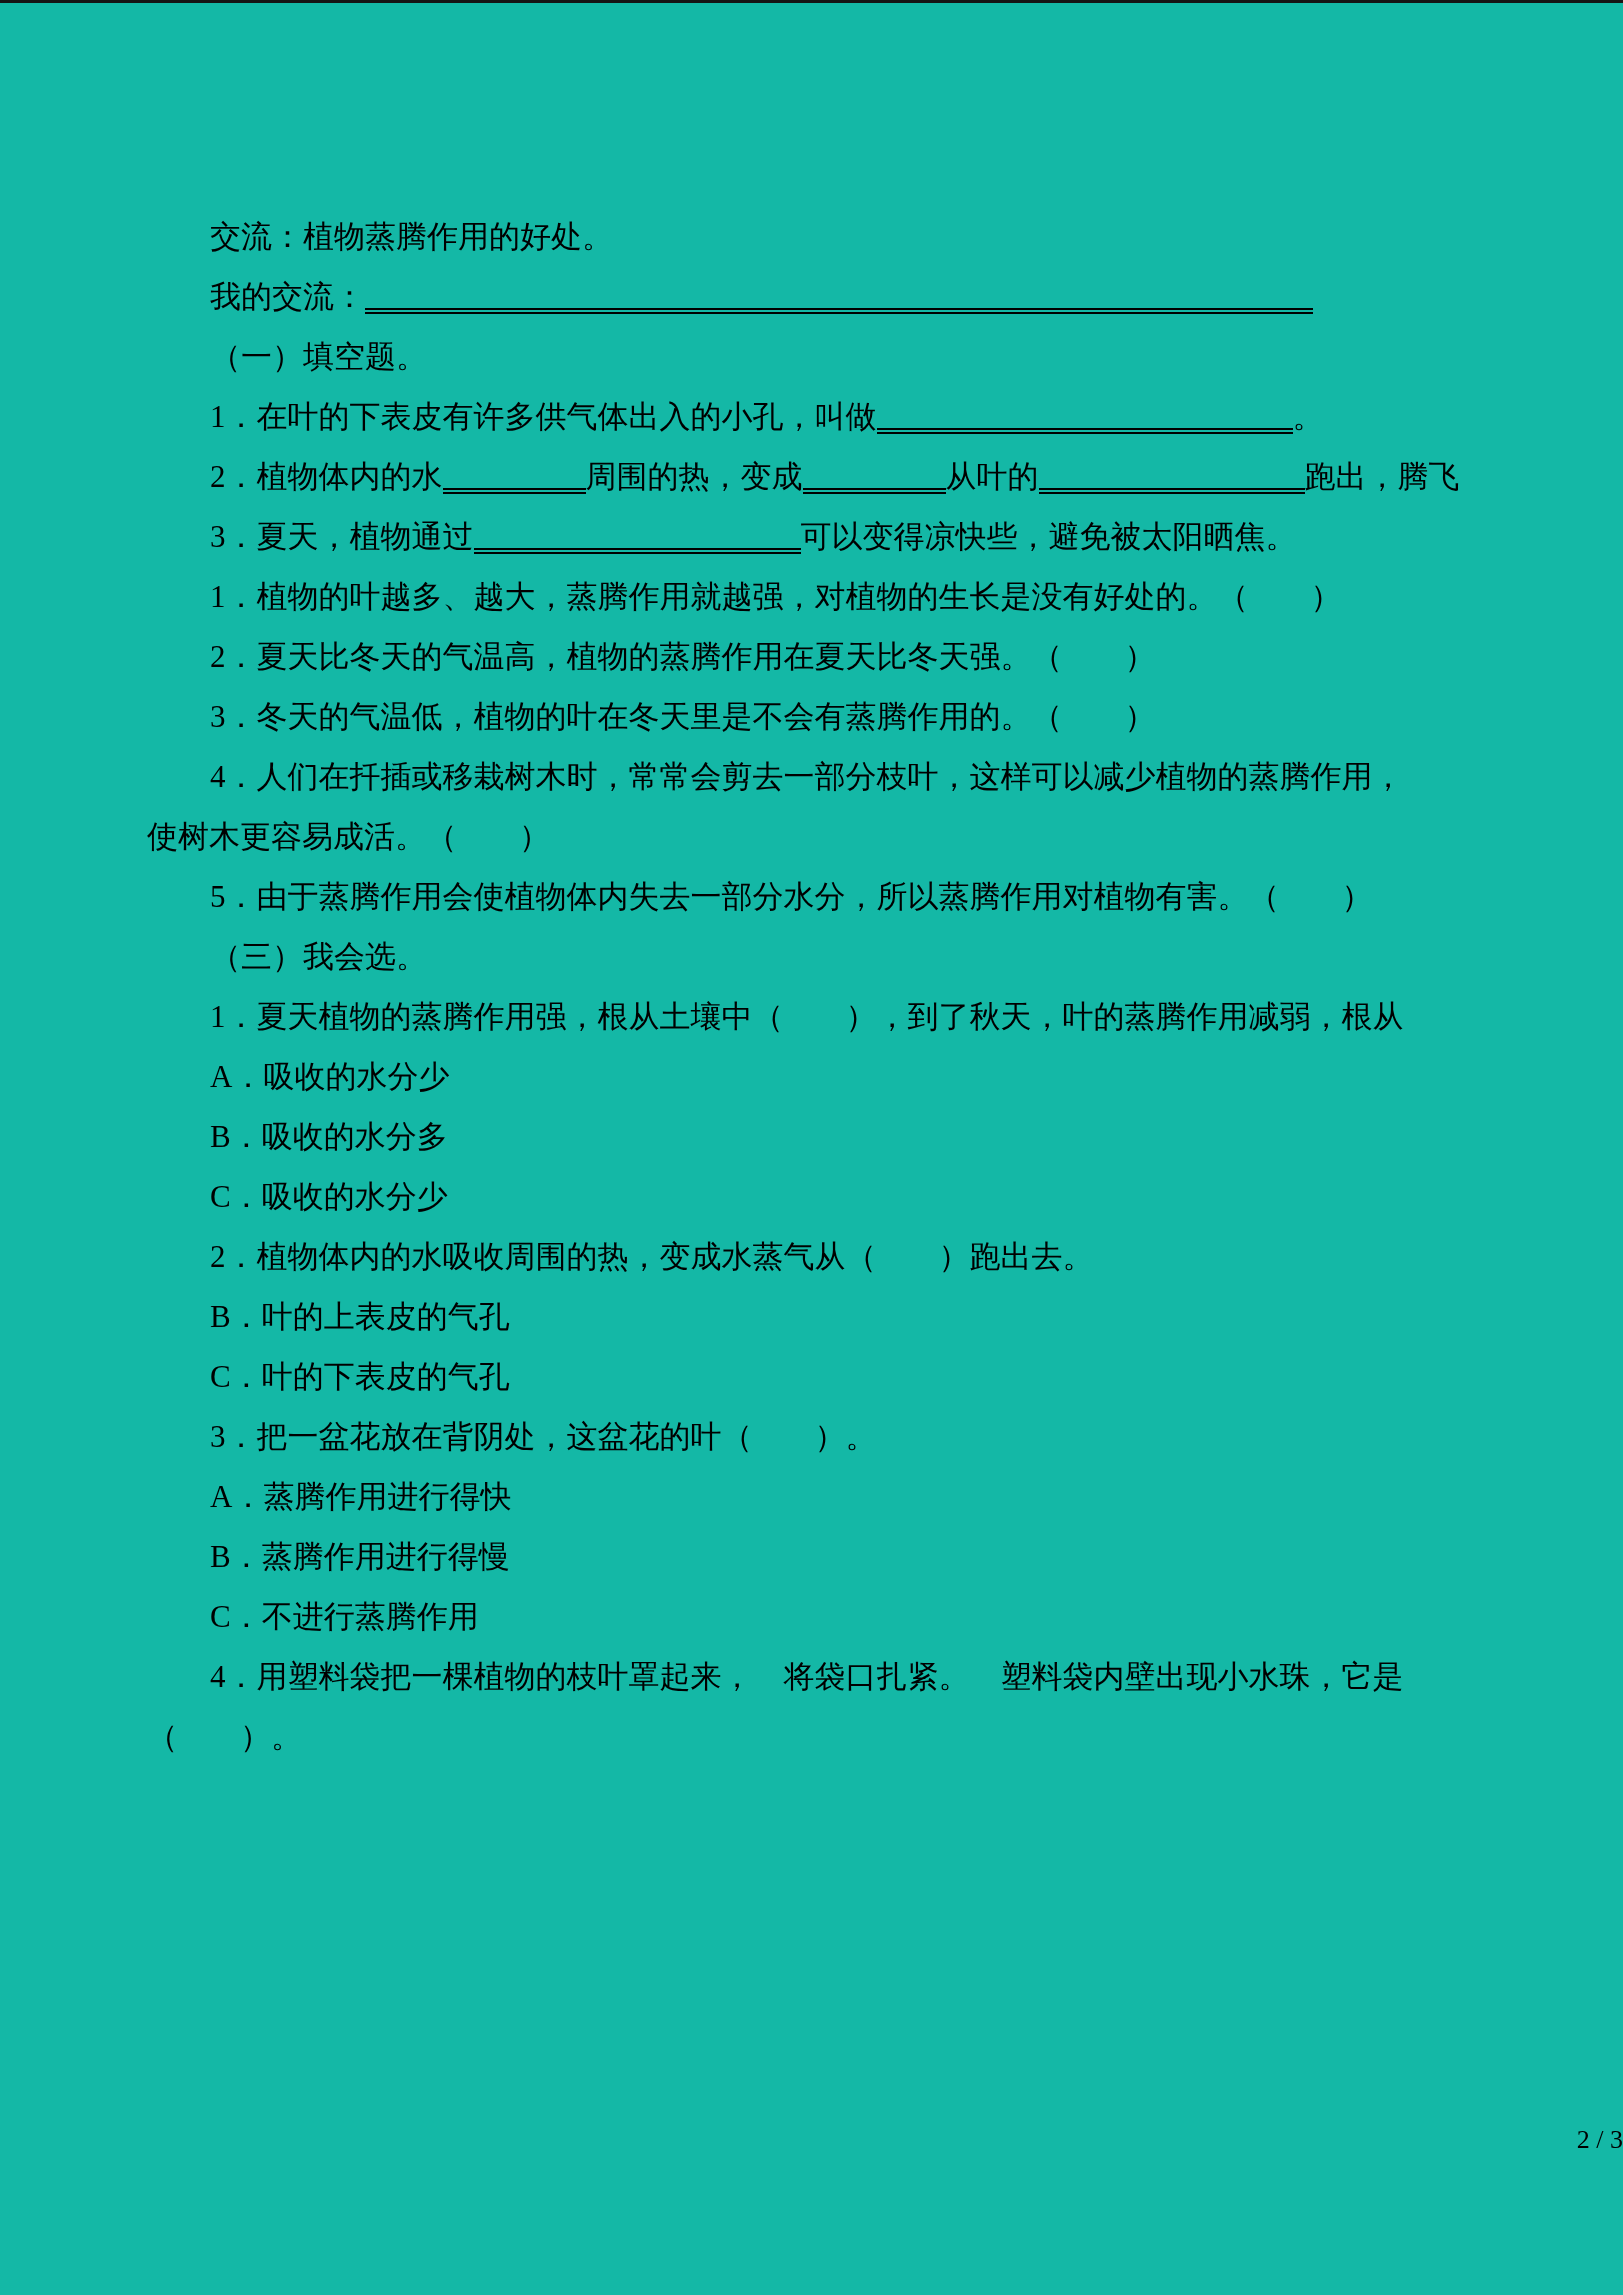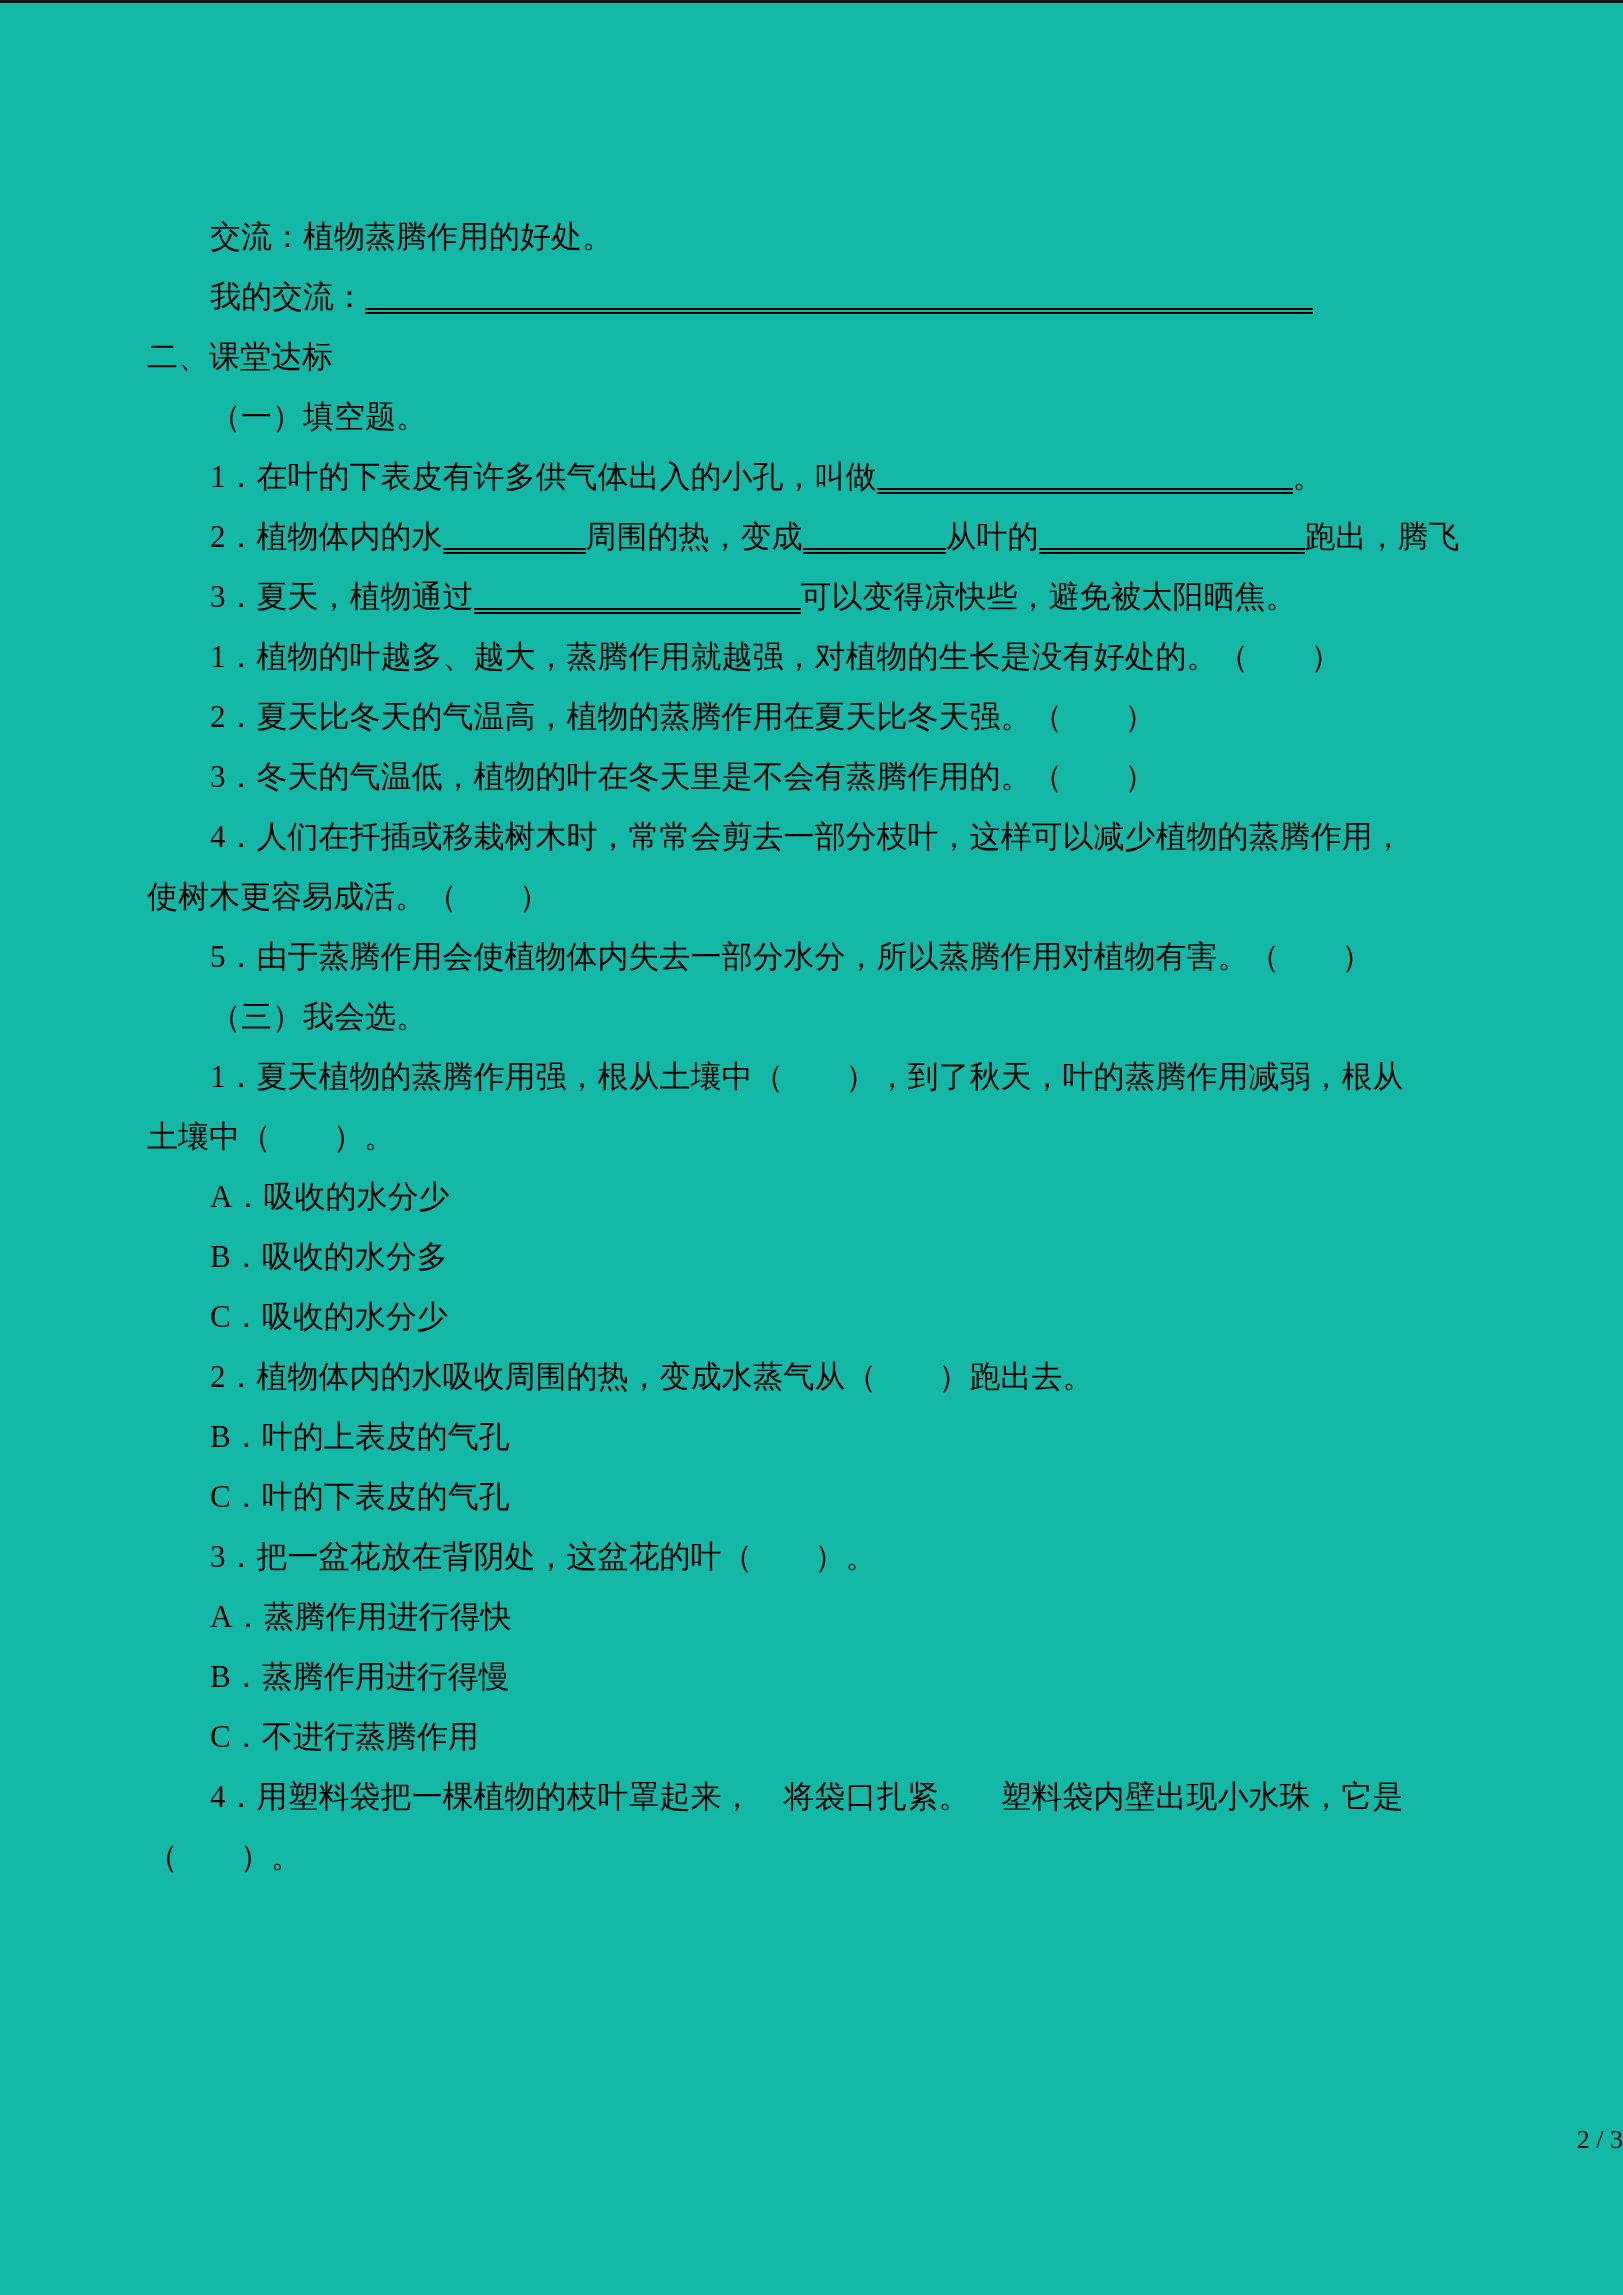--- a/index.html
+++ b/index.html
@@ -63,34 +63,32 @@
   }
 </style>
 </head>
 <body>
 
 <div class="page">
   <div class="top-edge"></div>
   <main class="content" id="doc-content">
       <div class="line indent"><span class="run">交流：植物蒸腾作用的好处。</span></div>
       <div class="line indent"><span class="run">我的交流：</span><span class="blank" style="width: 948px;"></span></div>
-      <div class="line"><span class="run">二、课堂达标</span></div>
       <div class="line indent"><span class="run">（一）填空题。</span></div>
       <div class="line indent"><span class="run">1．在叶的下表皮有许多供气体出入的小孔，叫做</span><span class="blank" style="width: 416px;"></span><span class="run">。</span></div>
       <div class="line indent"><span class="run">2．植物体内的水</span><span class="blank" style="width: 143px;"></span><span class="run">周围的热，变成</span><span class="blank" style="width: 143px;"></span><span class="run">从叶的</span><span class="blank" style="width: 266px;"></span><span class="run">跑出，腾飞</span></div>
       <div class="line indent"><span class="run">3．夏天，植物通过</span><span class="blank" style="width: 327px;"></span><span class="run">可以变得凉快些，避免被太阳晒焦。</span></div>
       <div class="line indent"><span class="run">1．植物的叶越多、越大，蒸腾作用就越强，对植物的生长是没有好处的。（　　）</span></div>
       <div class="line indent"><span class="run">2．夏天比冬天的气温高，植物的蒸腾作用在夏天比冬天强。（　　）</span></div>
       <div class="line indent"><span class="run">3．冬天的气温低，植物的叶在冬天里是不会有蒸腾作用的。（　　）</span></div>
       <div class="line indent"><span class="run">4．人们在扦插或移栽树木时，常常会剪去一部分枝叶，这样可以减少植物的蒸腾作用，</span></div>
       <div class="line"><span class="run">使树木更容易成活。（　　）</span></div>
       <div class="line indent"><span class="run">5．由于蒸腾作用会使植物体内失去一部分水分，所以蒸腾作用对植物有害。（　　）</span></div>
       <div class="line indent"><span class="run">（三）我会选。</span></div>
       <div class="line indent"><span class="run">1．夏天植物的蒸腾作用强，根从土壤中（　　），到了秋天，叶的蒸腾作用减弱，根从</span></div>
-      <div class="line"><span class="run">土壤中（　　）。</span></div>
       <div class="line indent"><span class="run">A．吸收的水分少</span></div>
       <div class="line indent"><span class="run">B．吸收的水分多</span></div>
       <div class="line indent"><span class="run">C．吸收的水分少</span></div>
       <div class="line indent"><span class="run">2．植物体内的水吸收周围的热，变成水蒸气从（　　）跑出去。</span></div>
       <div class="line indent"><span class="run">B．叶的上表皮的气孔</span></div>
       <div class="line indent"><span class="run">C．叶的下表皮的气孔</span></div>
       <div class="line indent"><span class="run">3．把一盆花放在背阴处，这盆花的叶（　　）。</span></div>
       <div class="line indent"><span class="run">A．蒸腾作用进行得快</span></div>
       <div class="line indent"><span class="run">B．蒸腾作用进行得慢</span></div>
       <div class="line indent"><span class="run">C．不进行蒸腾作用</span></div>

